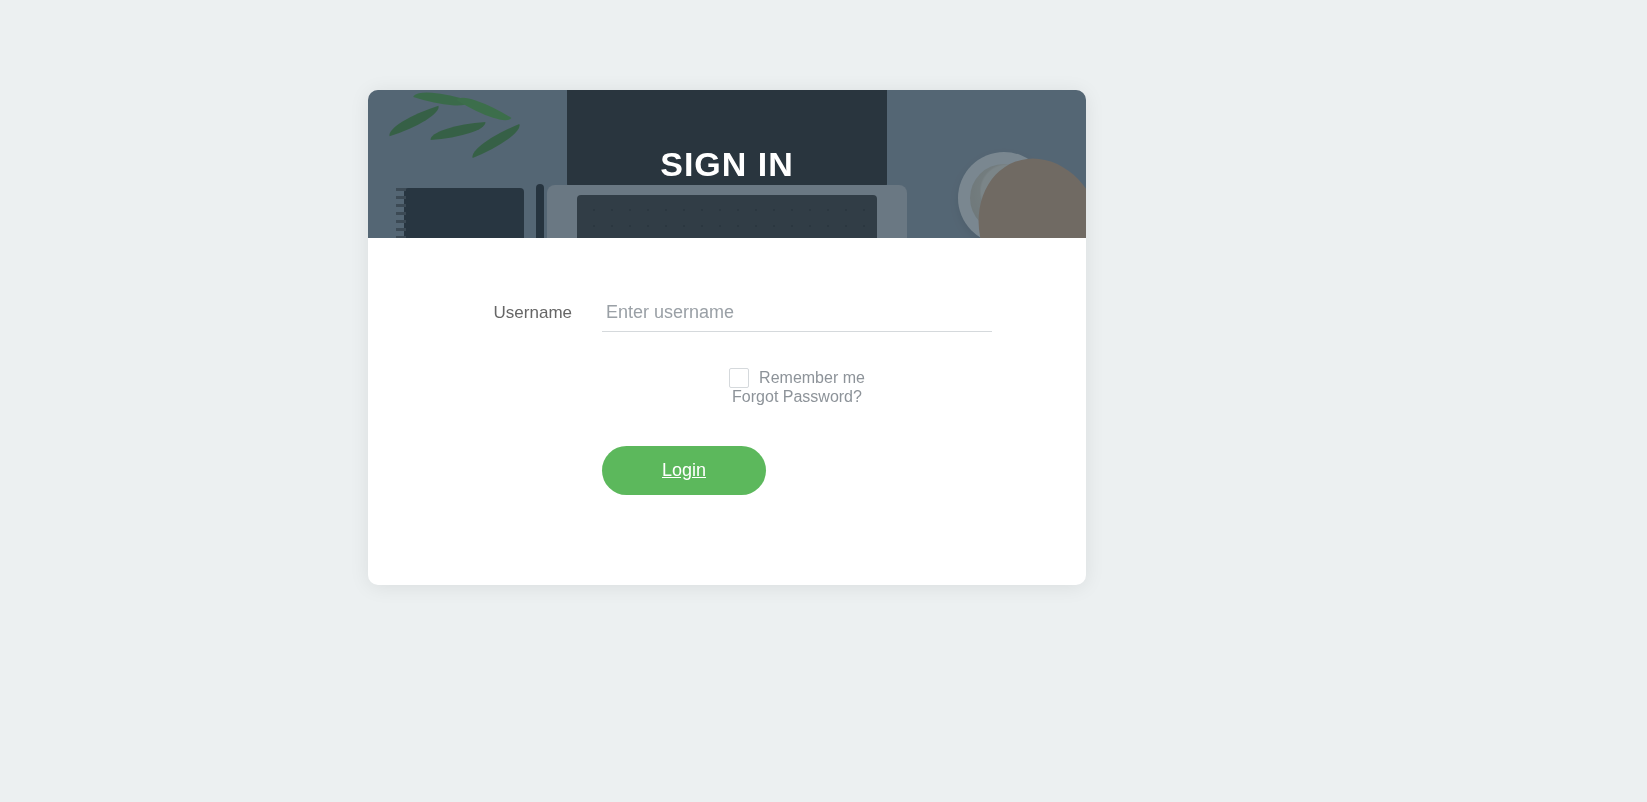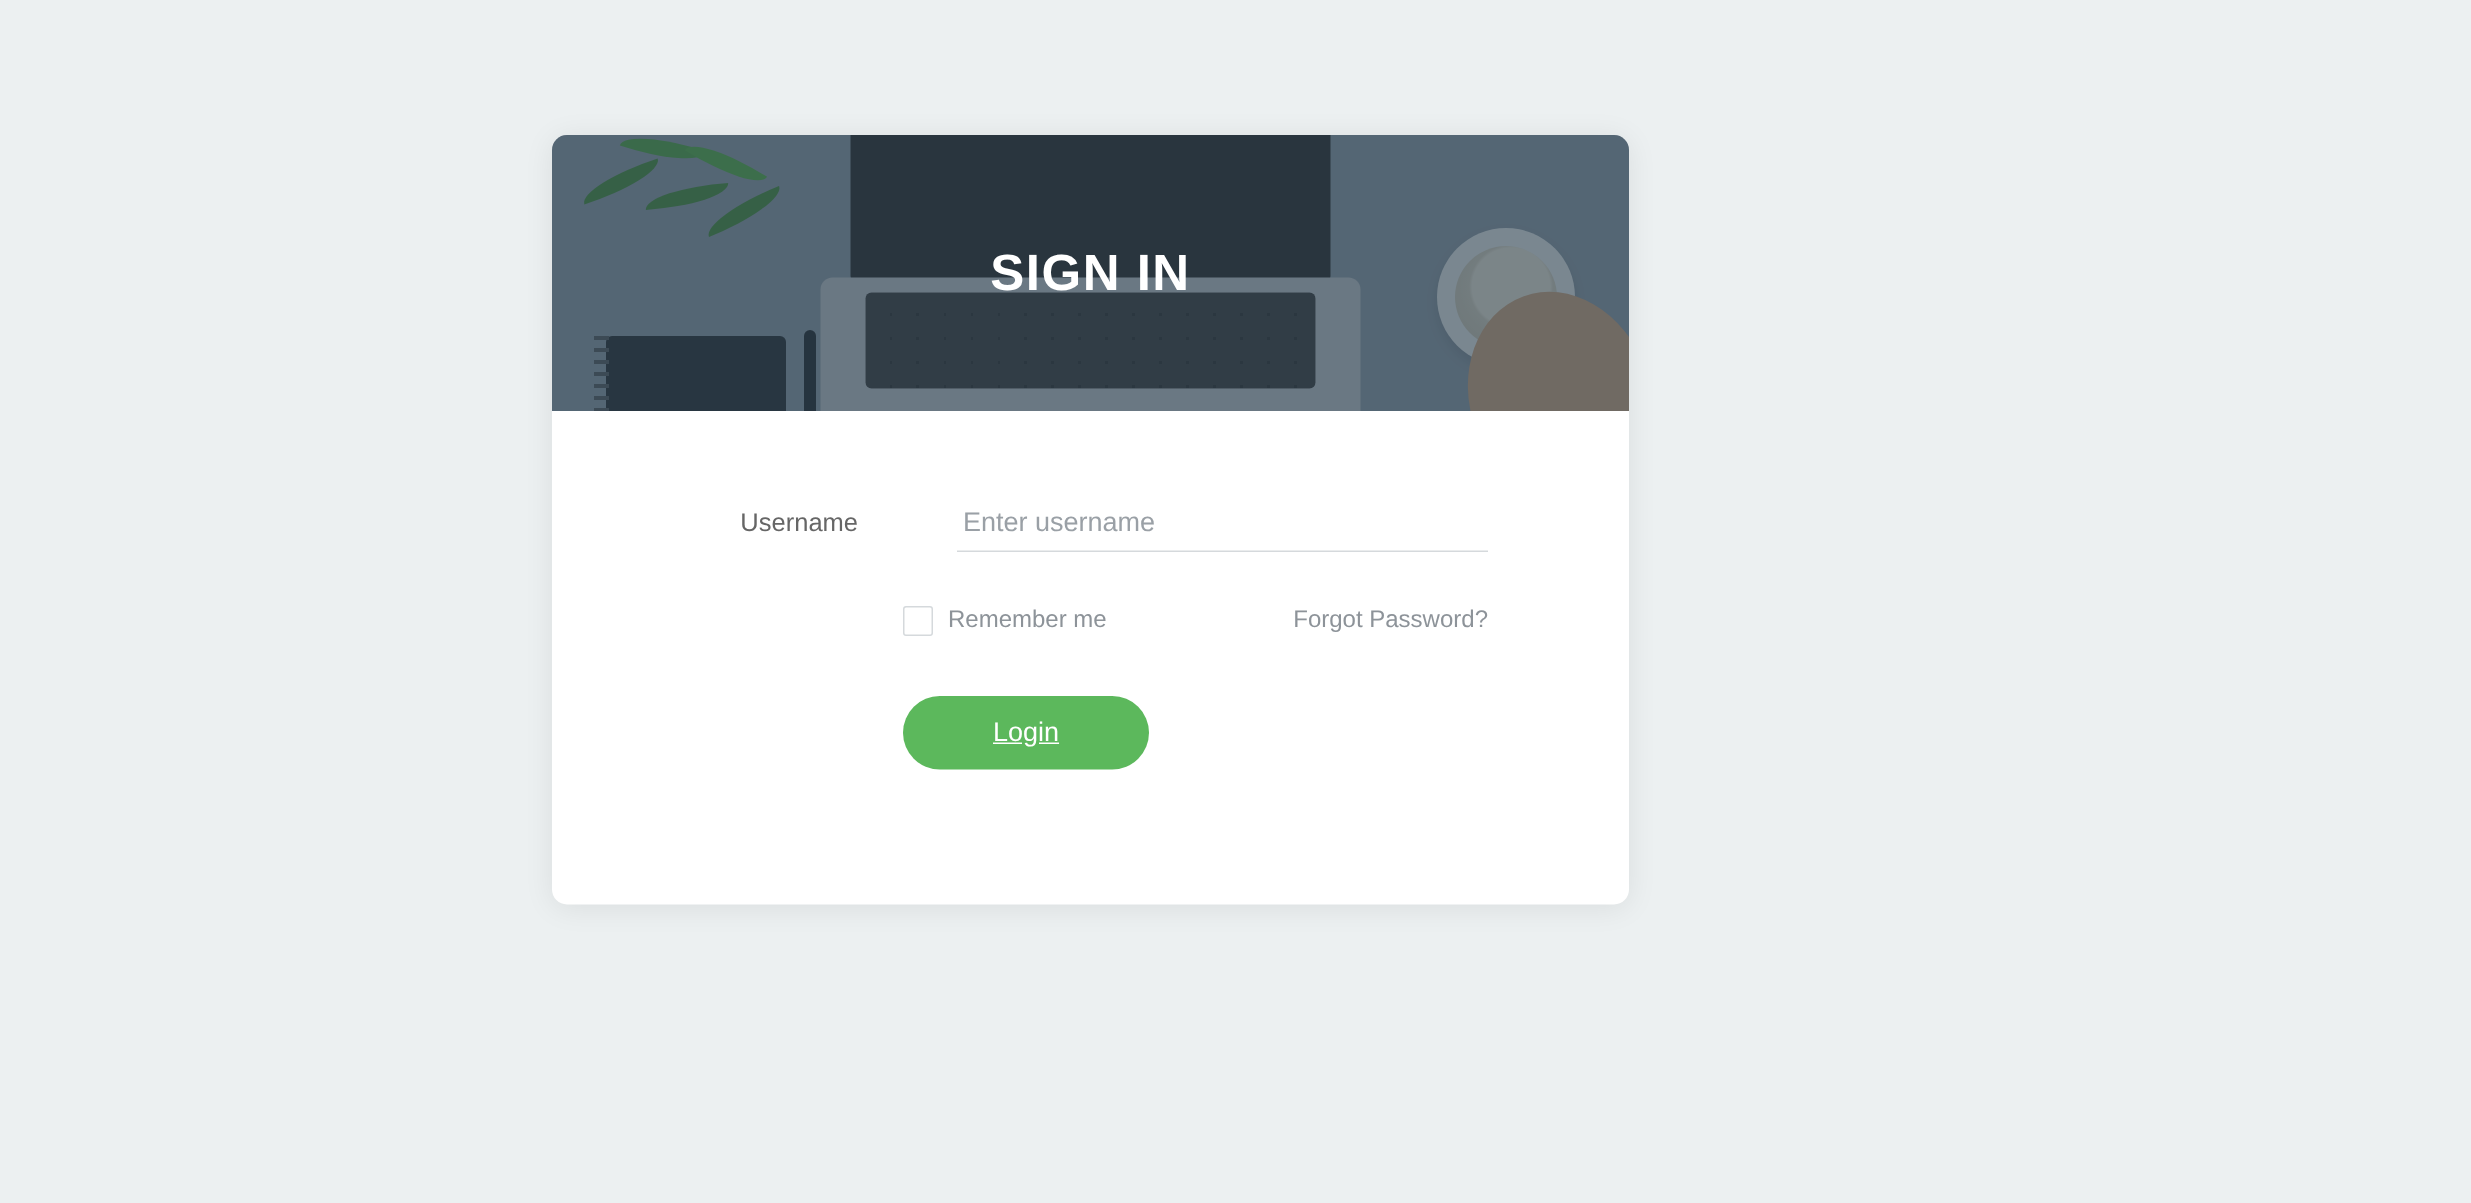--- a/index.html
+++ b/index.html
@@ -16,21 +16,21 @@
     }
     .card {
       width: 718px;
       margin-left: 368px;
       background: #fff;
       border-radius: 10px;
       overflow: hidden;
       box-shadow: 0 2px 20px rgba(0,0,0,0.08);
     }
     .card-header {
-      height: 184px;
+      height: 148px;
       position: relative;
       display: flex;
       align-items: center;
       justify-content: center;
       overflow: hidden;
     }
     .header-bg {
       position: absolute;
       inset: 0;
       background: #8a98a5;
@@ -174,32 +174,32 @@
     }
     .form-input {
       flex: 1;
       border: none;
       border-bottom: 1px solid #d5d9dc;
       font-size: 18px;
       padding: 8px 4px;
       outline: none;
       color: #a21caf;
       background: transparent;
-      margin-left: 36px;
     }
     .form-input::placeholder {
       color: #9aa0a6;
     }
     .options-row {
       display: flex;
       align-items: center;
       justify-content: space-between;
       margin-left: 140px;
       margin-top: -8px;
       margin-bottom: 40px;
+      flex-direction: column;
     }
     .remember {
       display: flex;
       align-items: center;
       gap: 10px;
     }
     .checkbox {
       width: 20px;
       height: 20px;
       border: 1px solid #d5d9dc;

